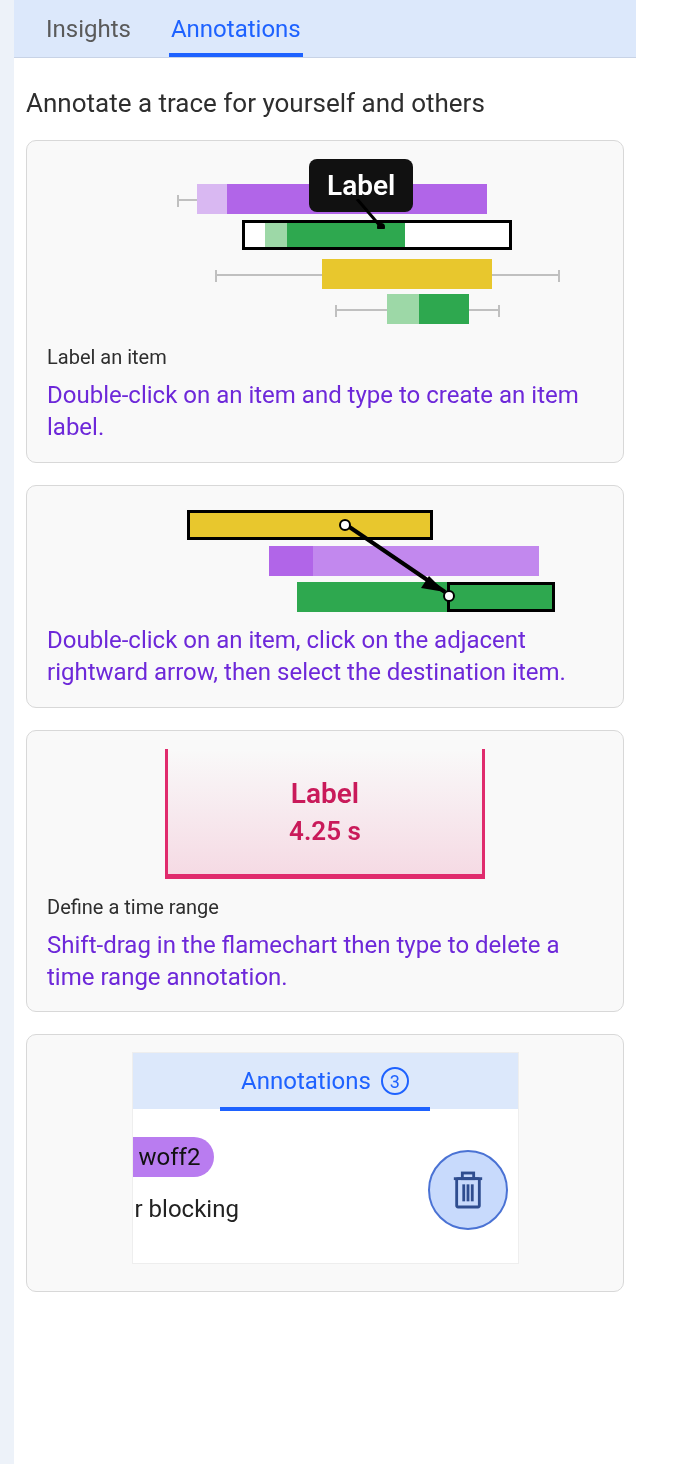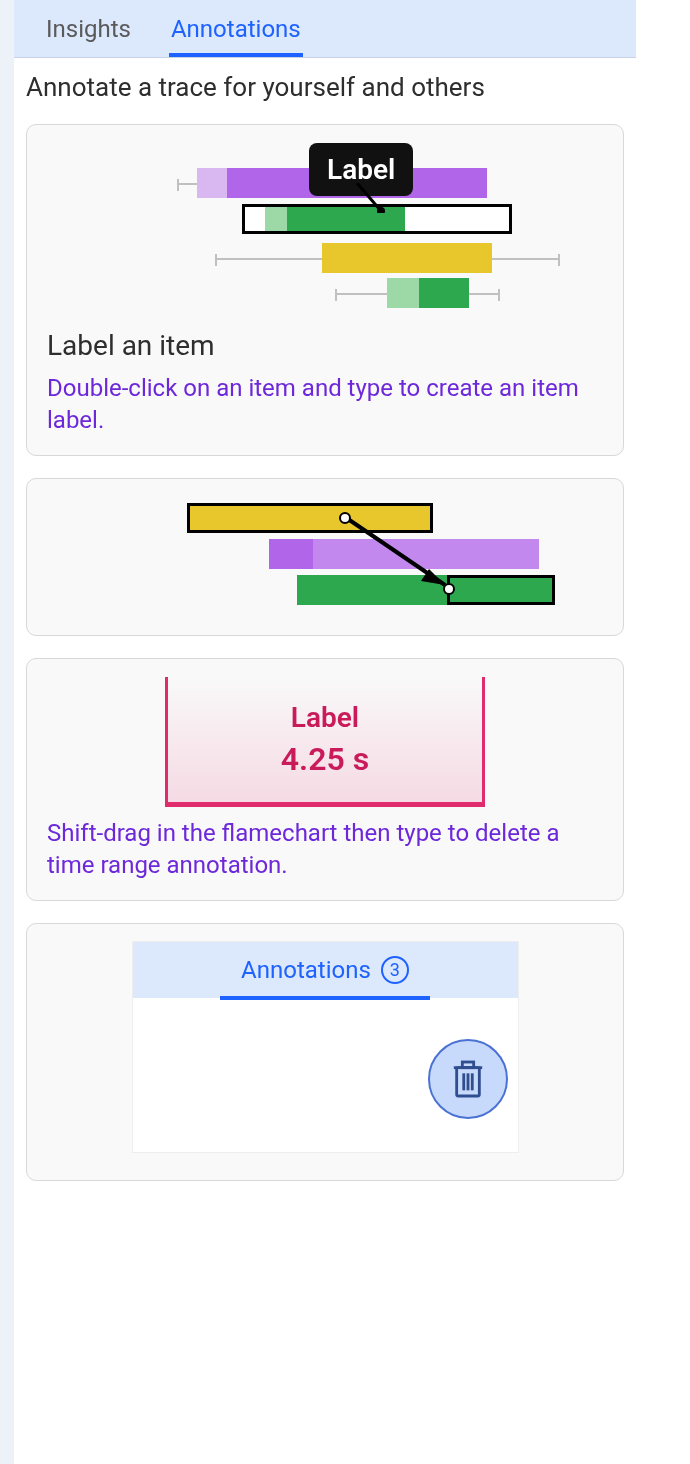--- a/index.html
+++ b/index.html
@@ -12,28 +12,28 @@
     border-bottom: 1px solid #c8d3e6;
   }
   .tab {
     padding: 0 20px; display: flex; align-items: center; font-size: 24px; color: #5a5a5a; cursor: pointer;
     position: relative;
   }
   .tab.active { color: #1e62ff; }
   .tab.active::after {
     content: ""; position: absolute; left: 18px; right: 18px; bottom: 0; height: 4px; background: #1e62ff;
   }
-  .content { flex: 1; padding: 14px 12px 10px 12px; background: #fff; }
+  .content { flex: 1; padding: 30px 12px 10px 12px; background: #fff; }
   .page-title { font-size: 26px; color: #2e2e2e; margin-bottom: 22px; }
 
   .card {
     border: 1px solid #d8d8d8; border-radius: 10px; background: #f9f9f9;
     padding: 18px 20px; margin-bottom: 22px;
   }
-  .section-heading { font-size: 28px; color: #2e2e2e; margin-top: 6px; margin-bottom: 10px; }
+  .section-heading { font-size: 20px; color: #2e2e2e; margin-top: 6px; margin-bottom: 10px; }
   .section-desc { font-size: 24px; color: #6d28d9; line-height: 1.35; }
 
   .illus { height: 180px; position: relative; margin: 0 auto; width: 100%; }
 
   
   .bar { position: absolute; height: 30px; }
   .bar.hline { height: 0; border-top: 2px solid #c0c0c0; }
   .bar.hline::before, .bar.hline::after { content:""; position:absolute; top:-6px; width:2px; height:12px; background:#c0c0c0;}
   .bar.hline::before{left:0;} .bar.hline::after{right:0;}
   .label-tooltip {
@@ -46,21 +46,21 @@
 
   
   .illus3 { height: 140px; position: relative; width: 100%; display:flex; justify-content:center;}
   .range-box {
     width: 320px; height: 130px; border-left: 3px solid #e02b6d; border-right: 3px solid #e02b6d;
     border-bottom: 5px solid #e02b6d;
     background: linear-gradient(to bottom, rgba(224,43,109,0) 0%, rgba(224,43,109,0.15) 100%);
     display:flex; flex-direction:column; align-items:center; justify-content:center; gap:6px;
   }
   .range-label { color:#c91a5a; font-size:28px; font-weight:600; }
-  .range-time  { color:#c91a5a; font-size:32px; font-weight:600; }
+  .range-time  { color:#c91a5a; font-size:26px; font-weight:600; }
 
   
   .illus4 { height: 220px; position:relative; width: 100%; display:flex; justify-content:center; }
   .mini-panel { width: 385px; height: 210px; background:#fff; box-shadow: 0 0 0 1px #eee; position:relative; overflow:hidden;}
   .mini-tabbar { height:56px; background:#dce8fb; display:flex; align-items:center; justify-content:center; gap:8px;}
   .mini-tab { color:#1e62ff; font-size:24px; display:flex; align-items:center; gap:10px;}
   .badge {
     width:28px; height:28px; border:2px solid #1e62ff; border-radius:50%; font-size:18px; color:#1e62ff;
     display:flex; align-items:center; justify-content:center;
   }
@@ -136,42 +136,48 @@
           <div class="bar" style="top:78px; left:250px; width:150px; background:#2ea84f;"></div>
           <div class="bar" style="top:78px; left:400px; width:108px; height:30px; border:3px solid #000; background:#2ea84f;"></div>
 
           <svg style="position:absolute; top:18px; left:296px; width:130px; height:80px;">
             <line x1="2" y1="2" x2="102" y2="70" stroke="#000" stroke-width="4"></line>
             <polygon points="102,70 86,54 78,66" fill="#000"></polygon>
           </svg>
           <div class="handle" style="top:15px; left:292px;"></div>
           <div class="handle" style="top:86px; left:396px;"></div>
         </div>
+        <div class="section-desc">Double-click on an item, click on the adjacent rightward arrow, then select the destination item.</div>
       </div>
 
       <div class="card">
         <div class="illus3">
           <div class="range-box">
             <div class="range-label">Label</div>
             <div class="range-time">4.25 s</div>
           </div>
         </div>
+        <div class="section-heading">Define a time range</div>
         <div class="section-desc">Shift-drag in the flamechart then type to delete a time range annotation.</div>
       </div>
 
       <div class="card">
         <div class="illus4">
           <div class="mini-panel">
             <div class="mini-tabbar">
               <div class="mini-tab">
                 <span>Annotations</span>
                 <span class="badge">3</span>
               </div>
             </div>
             <div class="mini-underline"></div>
+            <div class="mini-body">
+              <span class="chip">woff2</span>
+              <div class="mini-row2">r blocking</div>
+            </div>
             <div class="del-btn">
               <svg class="trash" viewBox="0 0 24 28">
                 <rect x="4" y="6" width="16" height="20" rx="1" fill="none" stroke="#2f4d8f" stroke-width="2"></rect>
                 <line x1="9" y1="10" x2="9" y2="22" stroke="#2f4d8f" stroke-width="2"></line>
                 <line x1="12" y1="10" x2="12" y2="22" stroke="#2f4d8f" stroke-width="2"></line>
                 <line x1="15" y1="10" x2="15" y2="22" stroke="#2f4d8f" stroke-width="2"></line>
                 <line x1="2" y1="6" x2="22" y2="6" stroke="#2f4d8f" stroke-width="2"></line>
                 <rect x="8" y="2" width="8" height="4" fill="none" stroke="#2f4d8f" stroke-width="2"></rect>
               </svg>
             </div>

